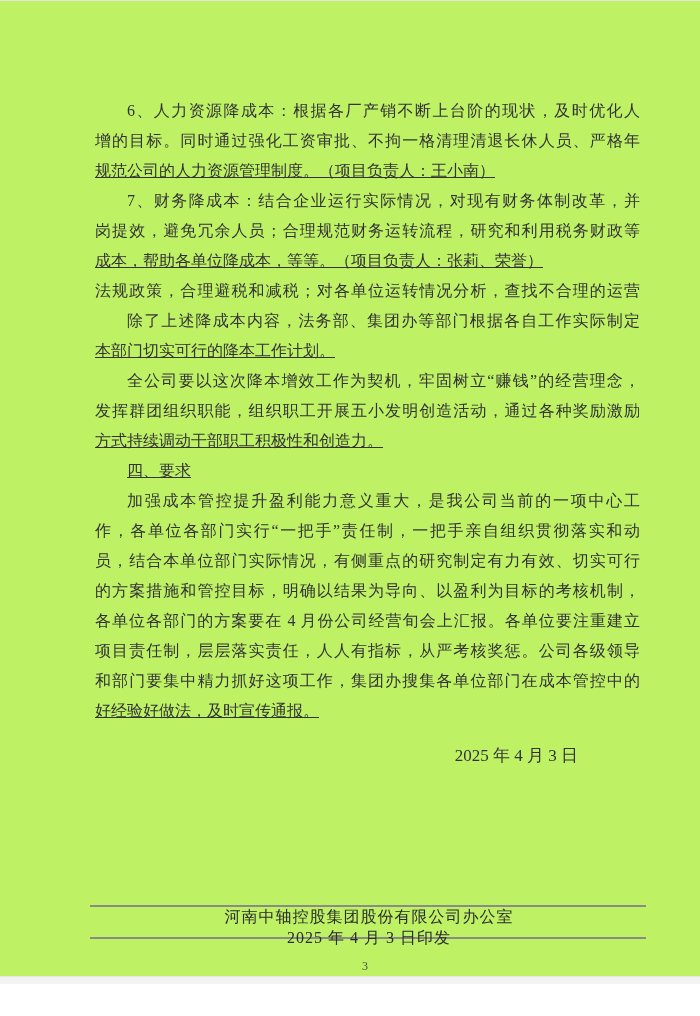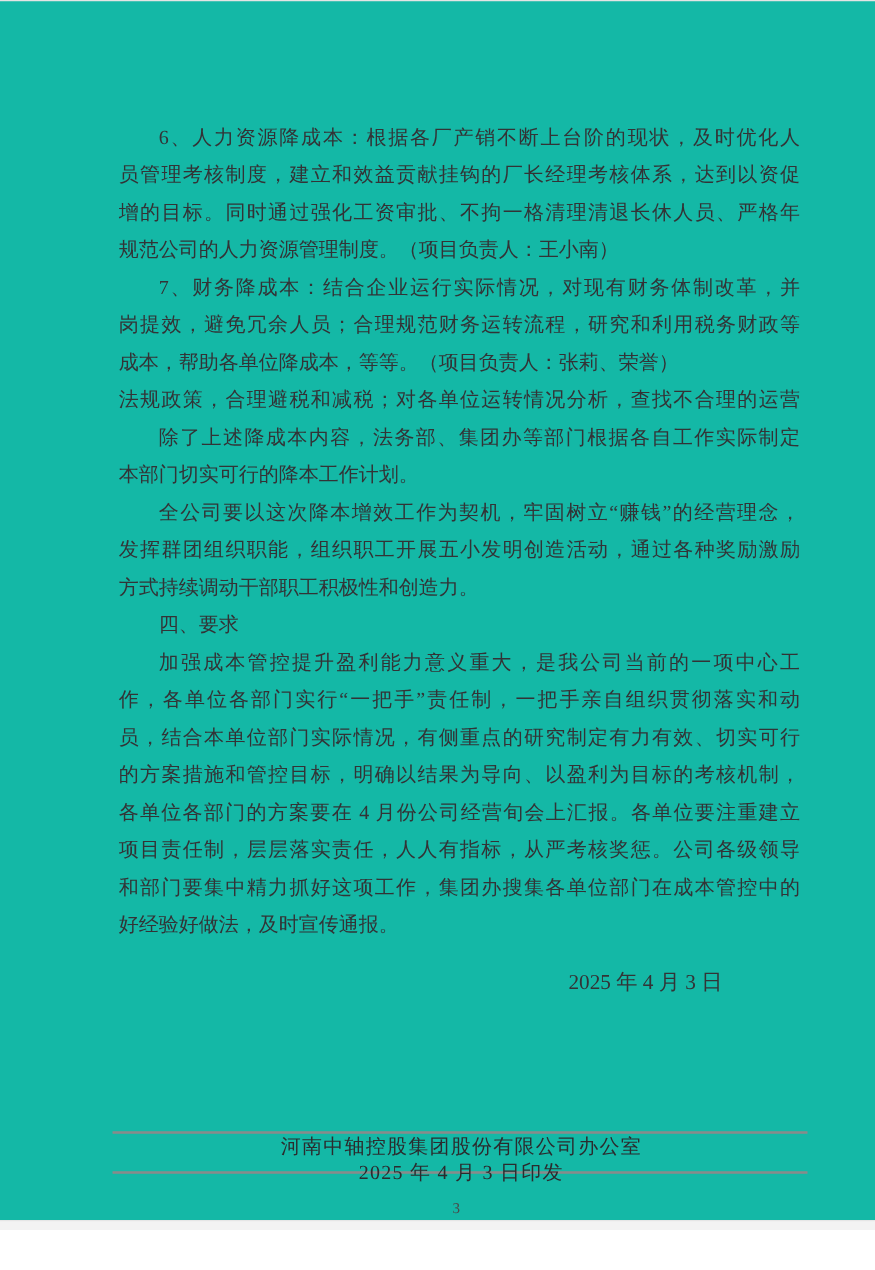--- a/index.html
+++ b/index.html
@@ -4,21 +4,21 @@
 <style>
   html, body { margin: 0; padding: 0; }
   body {
     width: 700px; height: 1016px;
     background: #ffffff;
     font-family: "Liberation Serif", serif;
   }
   .page {
     position: relative;
     width: 700px; height: 984px;
-    background: #14b8a6;
+    background: #bef264;
     border-top: 1px solid #e4e4e4;
     box-sizing: border-box;
     color: #333336;
     overflow: hidden;
   }
   
   .page::after {
     content: "";
     position: absolute; left: 0; bottom: 0;
     width: 100%; height: 7px;
@@ -33,21 +33,21 @@
   .para { margin: 0; }
   .line {
     font-size: 16px;
     line-height: 30px;
     height: 30px;
     text-align: justify;
     text-align-last: justify;
     overflow: hidden;
   }
   .line.first { text-indent: 2em; }
-  .line.last  { text-align-last: left; }
+  .line.last  { text-align-last: left; text-decoration: underline; }
   .date-line {
     font-size: 17px;
     line-height: 30px;
     margin-top: 15px;
     text-align: right;
     padding-right: 62px;
   }
   .footer {
     position: absolute;
     left: 90px; top: 904px;
@@ -76,21 +76,20 @@
   }
 </style>
 </head>
 <body>
 
 <div class="page">
   <div class="content">
     <div>
         <div class="para">
           <div class="line first">6、人力资源降成本：根据各厂产销不断上台阶的现状，及时优化人</div>
-          <div class="line">员管理考核制度，建立和效益贡献挂钩的厂长经理考核体系，达到以资促</div>
           <div class="line">增的目标。同时通过强化工资审批、不拘一格清理清退长休人员、严格年</div>
           <div class="line last">规范公司的人力资源管理制度。（项目负责人：王小南）</div>
         </div>
         <div class="para">
           <div class="line first">7、财务降成本：结合企业运行实际情况，对现有财务体制改革，并</div>
           <div class="line">岗提效，避免冗余人员；合理规范财务运转流程，研究和利用税务财政等</div>
           <div class="line last">成本，帮助各单位降成本，等等。（项目负责人：张莉、荣誉）</div>
           <div class="line">法规政策，合理避税和减税；对各单位运转情况分析，查找不合理的运营</div>
         </div>
         <div class="para">

